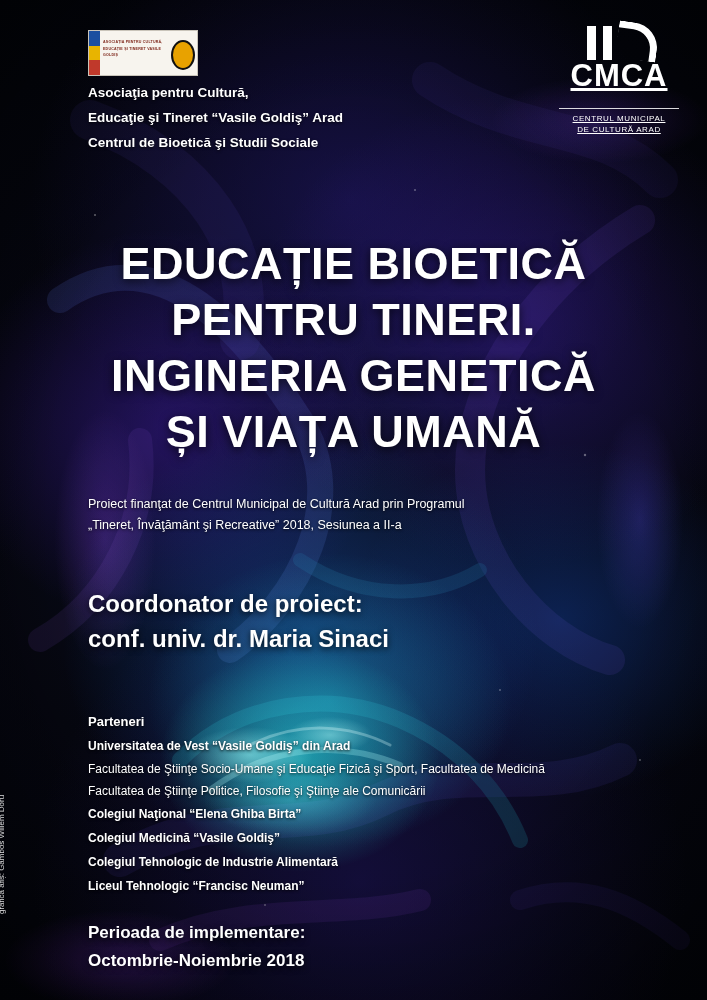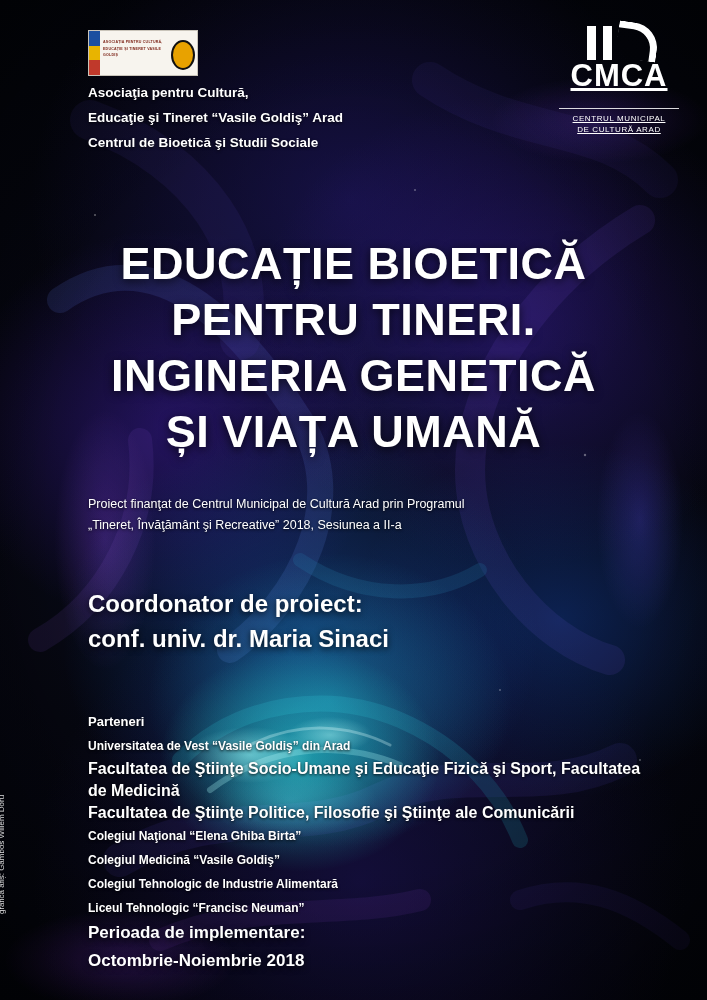--- a/index.html
+++ b/index.html
@@ -218,22 +218,22 @@
     font-size: 13px;
     font-weight: bold;
     line-height: 24px;
   }
   .partners .p-main {
     font-size: 12px;
     font-weight: bold;
     line-height: 24px;
   }
   .partners .p-sub {
-    font-size: 16px;
-    font-weight: bold;
+    font-size: 12px;
+    font-weight: normal;
     line-height: 22px;
   }
 
   .period {
     position: absolute;
     left: 88px;
     top: 919px;
     color: #ffffff;
     font-size: 17px;
     font-weight: bold;

